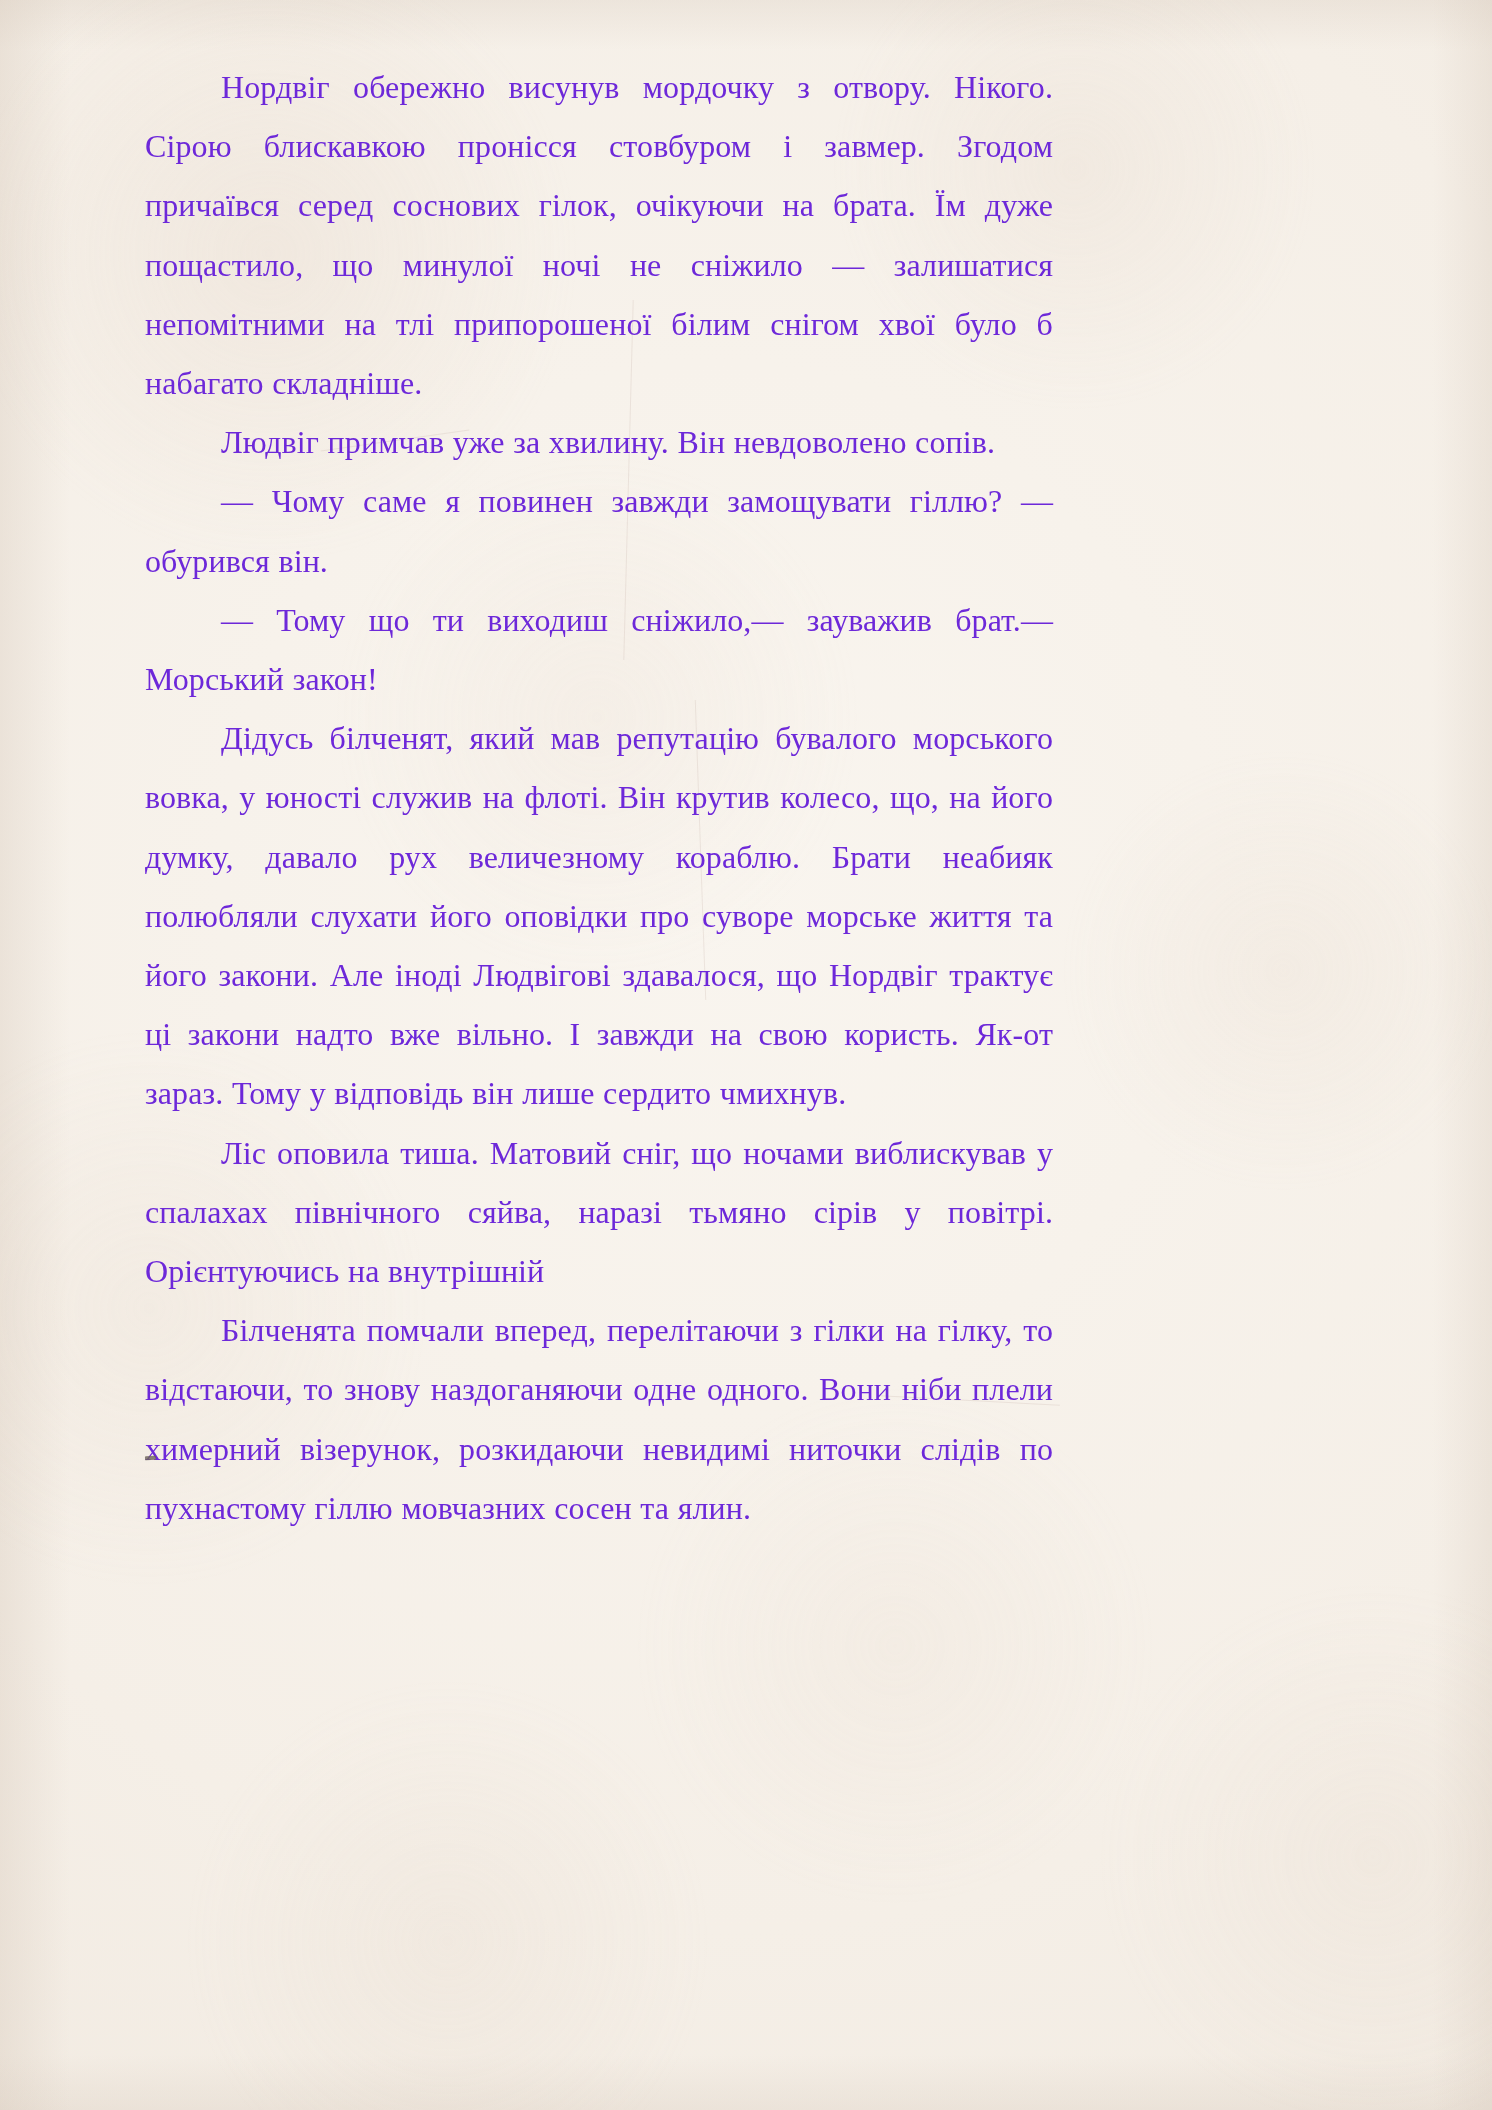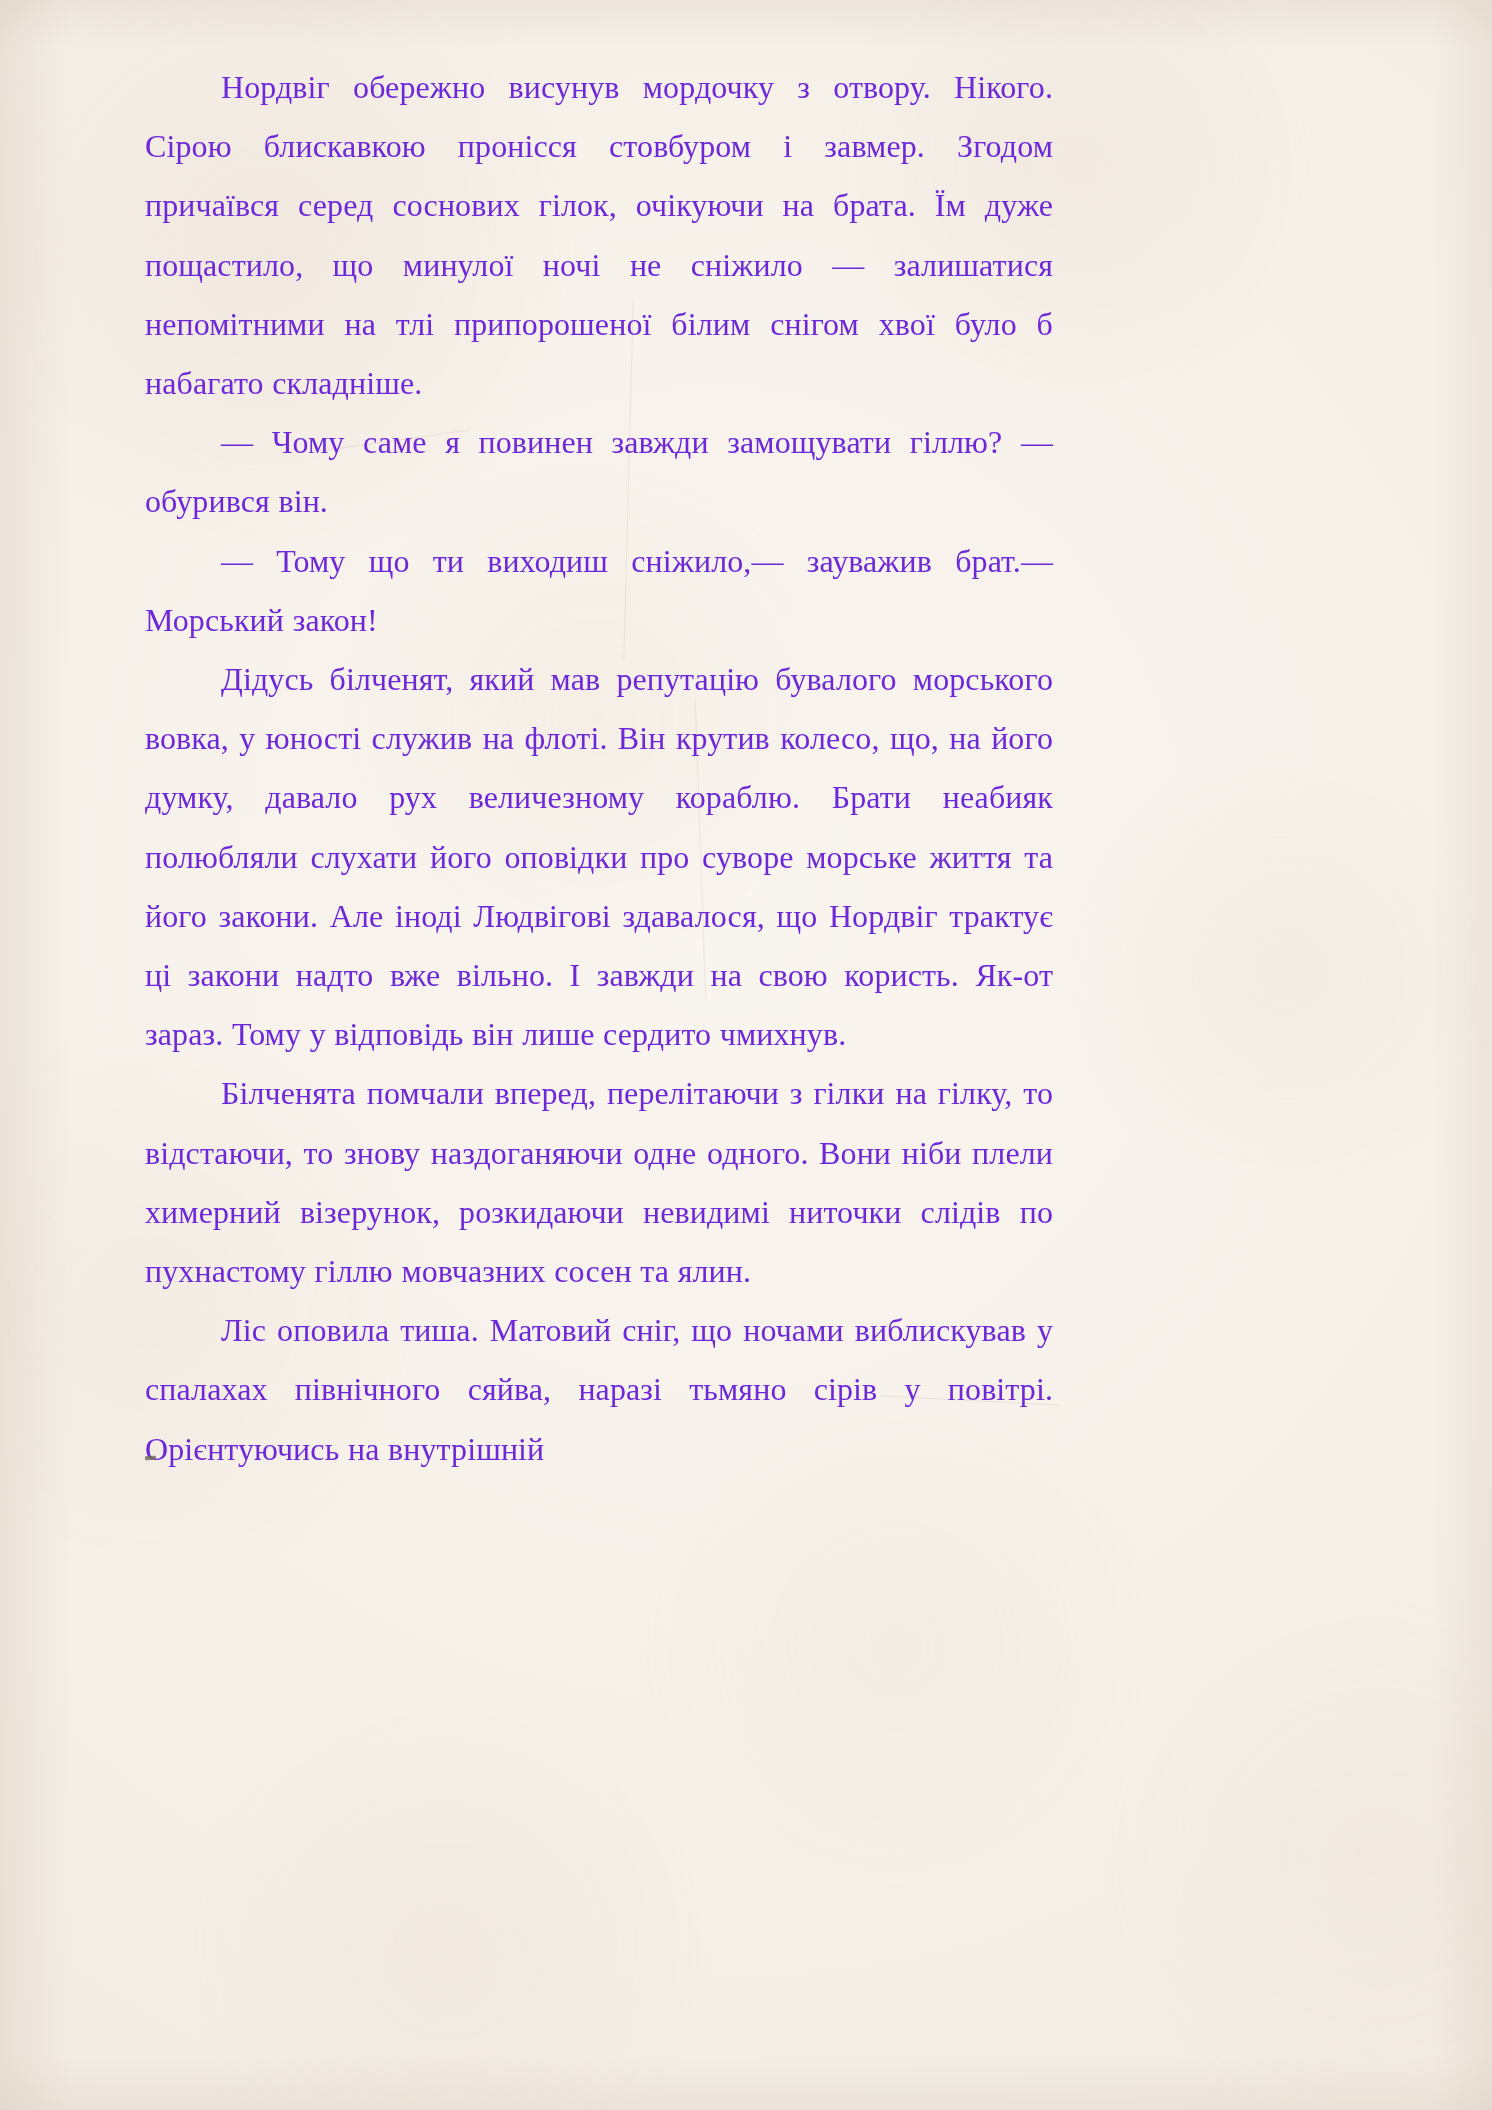--- a/index.html
+++ b/index.html
@@ -101,20 +101,21 @@
 
 <div class="paper"></div>
 <div class="mottle"></div>
 <div class="crease c1"></div>
 <div class="crease c2"></div>
 <div class="crease c3"></div>
 <div class="crease c4"></div>
 
 <div class="page">
   <p class="para">Нордвіг обережно висунув мордочку з отвору. Нікого. Сірою блискавкою пронісся стовбуром і завмер. Згодом причаївся серед соснових гілок, очікуючи на брата. Їм дуже пощастило, що минулої ночі не сніжило — залишатися непомітними на тлі припорошеної білим снігом хвої було б набагато складніше.</p>
+  <p class="para">Людвіг примчав уже за хвилину. Він невдоволено сопів.</p>
   <p class="para">— Чому саме я повинен завжди замощувати гіллю? — обурився він.</p>
   <p class="para">— Тому що ти виходиш сніжило,— зауважив брат.— Морський закон!</p>
   <p class="para">Дідусь білченят, який мав репутацію бувалого морського вовка, у юності служив на флоті. Він крутив колесо, що, на його думку, давало рух величезному кораблю. Брати неабияк полюбляли слухати його оповідки про суворе морське життя та його закони. Але іноді Людвігові здавалося, що Нордвіг трактує ці закони надто вже вільно. І завжди на свою користь. Як-от зараз. Тому у відповідь він лише сердито чмихнув.</p>
+  <p class="para">Ліс оповила тиша. Матовий сніг, що ночами виблискував у спалахах північного сяйва, наразі тьмяно сірів у повітрі. Орієнтуючись на внутрішній</p>
   <p class="para">Білченята помчали вперед, перелітаючи з гілки на гілку, то відстаючи, то знову наздоганяючи одне одного. Вони ніби плели химерний візерунок, розкидаючи невидимі ниточки слідів по пухнастому гіллю мовчазних сосен та ялин.</p>
-  <p class="para">Ліс оповила тиша. Матовий сніг, що ночами виблискував у спалахах північного сяйва, наразі тьмяно сірів у повітрі. Орієнтуючись на внутрішній</p>
 </div>
 
 <div class="speck"></div>
 
 </body></html>

